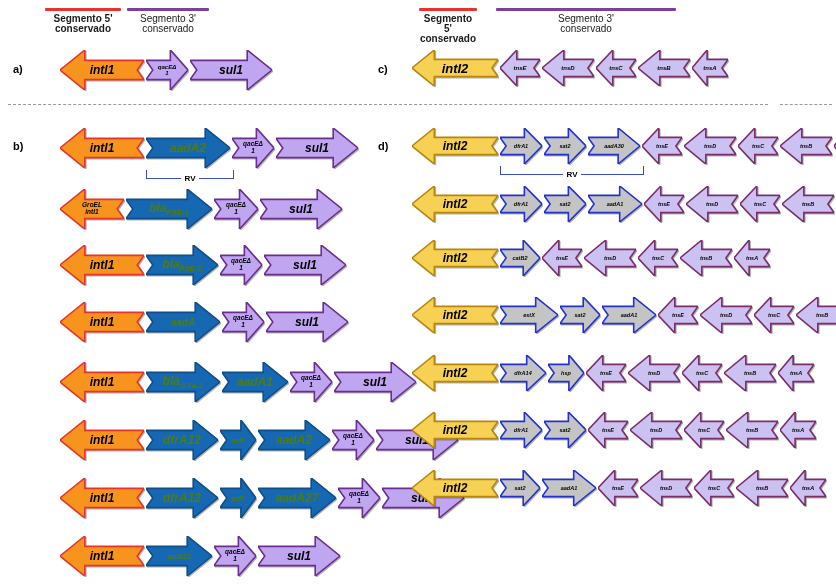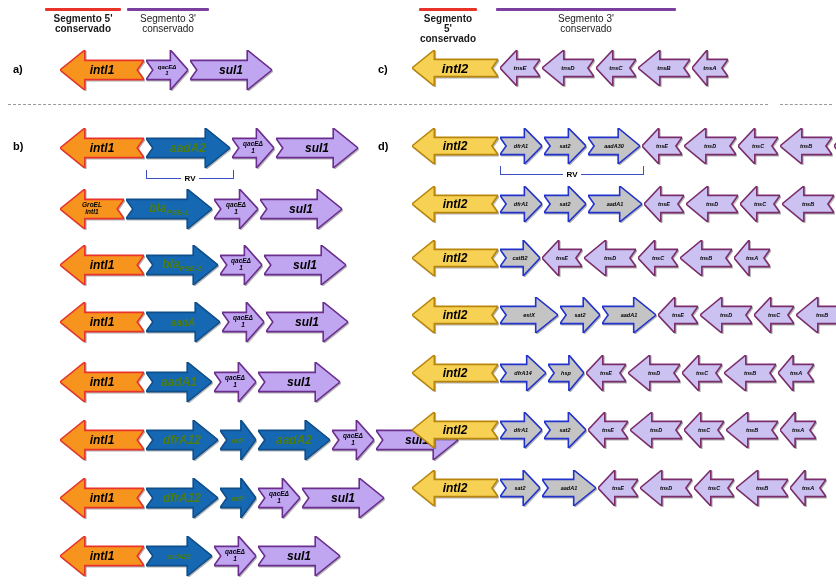--- a/index.html
+++ b/index.html
@@ -304,20 +304,28 @@
   </div>
 <div class="row" id="r_b4" style="left:60px;top:362px;">
     <div class="gene t-orange" style="width: 84px; height: 40px; margin-right: 2px;">
       <span class="sh">
         <svg viewBox="0 0 84 40" preserveAspectRatio="none">
           <polygon points="84.00,10.40 24.80,10.40 24.80,0.00 0.00,20.00 24.80,40.00 24.80,29.60 84.00,29.60 77.20,20.00" fill="#F7941E" stroke="#E8332A" stroke-width="1.6" stroke-linejoin="miter"></polygon>
         </svg>
       </span>
       <span class="lab" style="font-size: 12px;">intI1</span>
     </div>
+    <div class="gene t-blue" style="width: 74px; height: 40px; margin-right: 2px;">
+      <span class="sh">
+        <svg viewBox="0 0 74 40" preserveAspectRatio="none">
+          <polygon points="0.00,10.40 49.20,10.40 49.20,0.00 74.00,20.00 49.20,40.00 49.20,29.60 0.00,29.60 6.80,20.00" fill="#1668B3" stroke="#0E4E8A" stroke-width="1.6" stroke-linejoin="miter"></polygon>
+        </svg>
+      </span>
+      <span class="lab" style="font-size: 12px;"><span>bla</span><span class="sub">OXA-1</span></span>
+    </div>
     <div class="gene t-blue" style="width: 66px; height: 40px; margin-right: 2px;">
       <span class="sh">
         <svg viewBox="0 0 66 40" preserveAspectRatio="none">
           <polygon points="0.00,10.40 41.20,10.40 41.20,0.00 66.00,20.00 41.20,40.00 41.20,29.60 0.00,29.60 6.80,20.00" fill="#1668B3" stroke="#0E4E8A" stroke-width="1.6" stroke-linejoin="miter"></polygon>
         </svg>
       </span>
       <span class="lab" style="font-size: 12px;">aadA1</span>
     </div>
     <div class="gene t-purple two-line" style="width: 42px; height: 40px; margin-right: 2px;">
       <span class="sh">
@@ -409,20 +417,28 @@
       </span>
       <span class="lab" style="font-size: 12px;">dfrA12</span>
     </div>
     <div class="gene t-blue" style="width: 36px; height: 40px; margin-right: 2px;">
       <span class="sh">
         <svg viewBox="0 0 36 40" preserveAspectRatio="none">
           <polygon points="0.00,10.40 20.88,10.40 20.88,0.00 36.00,20.00 20.88,40.00 20.88,29.60 0.00,29.60 6.80,20.00" fill="#1668B3" stroke="#0E4E8A" stroke-width="1.6" stroke-linejoin="miter"></polygon>
         </svg>
       </span>
       <span class="lab" style="font-size: 6.5px;">orfF</span>
+    </div>
+    <div class="gene t-blue" style="width: 78px; height: 40px; margin-right: 2px;">
+      <span class="sh">
+        <svg viewBox="0 0 78 40" preserveAspectRatio="none">
+          <polygon points="0.00,10.40 53.20,10.40 53.20,0.00 78.00,20.00 53.20,40.00 53.20,29.60 0.00,29.60 6.80,20.00" fill="#1668B3" stroke="#0E4E8A" stroke-width="1.6" stroke-linejoin="miter"></polygon>
+        </svg>
+      </span>
+      <span class="lab" style="font-size: 12px;">aadA27</span>
     </div>
     <div class="gene t-purple two-line" style="width: 42px; height: 40px; margin-right: 2px;">
       <span class="sh">
         <svg viewBox="0 0 42 40" preserveAspectRatio="none">
           <polygon points="0.00,10.40 24.36,10.40 24.36,0.00 42.00,20.00 24.36,40.00 24.36,29.60 0.00,29.60 6.80,20.00" fill="#C0A6F0" stroke="#6B2E8F" stroke-width="1.6" stroke-linejoin="miter"></polygon>
         </svg>
       </span>
       <span class="lab" style="font-size: 6.5px;">
         <div>qacEΔ</div>
         <div>1</div>

